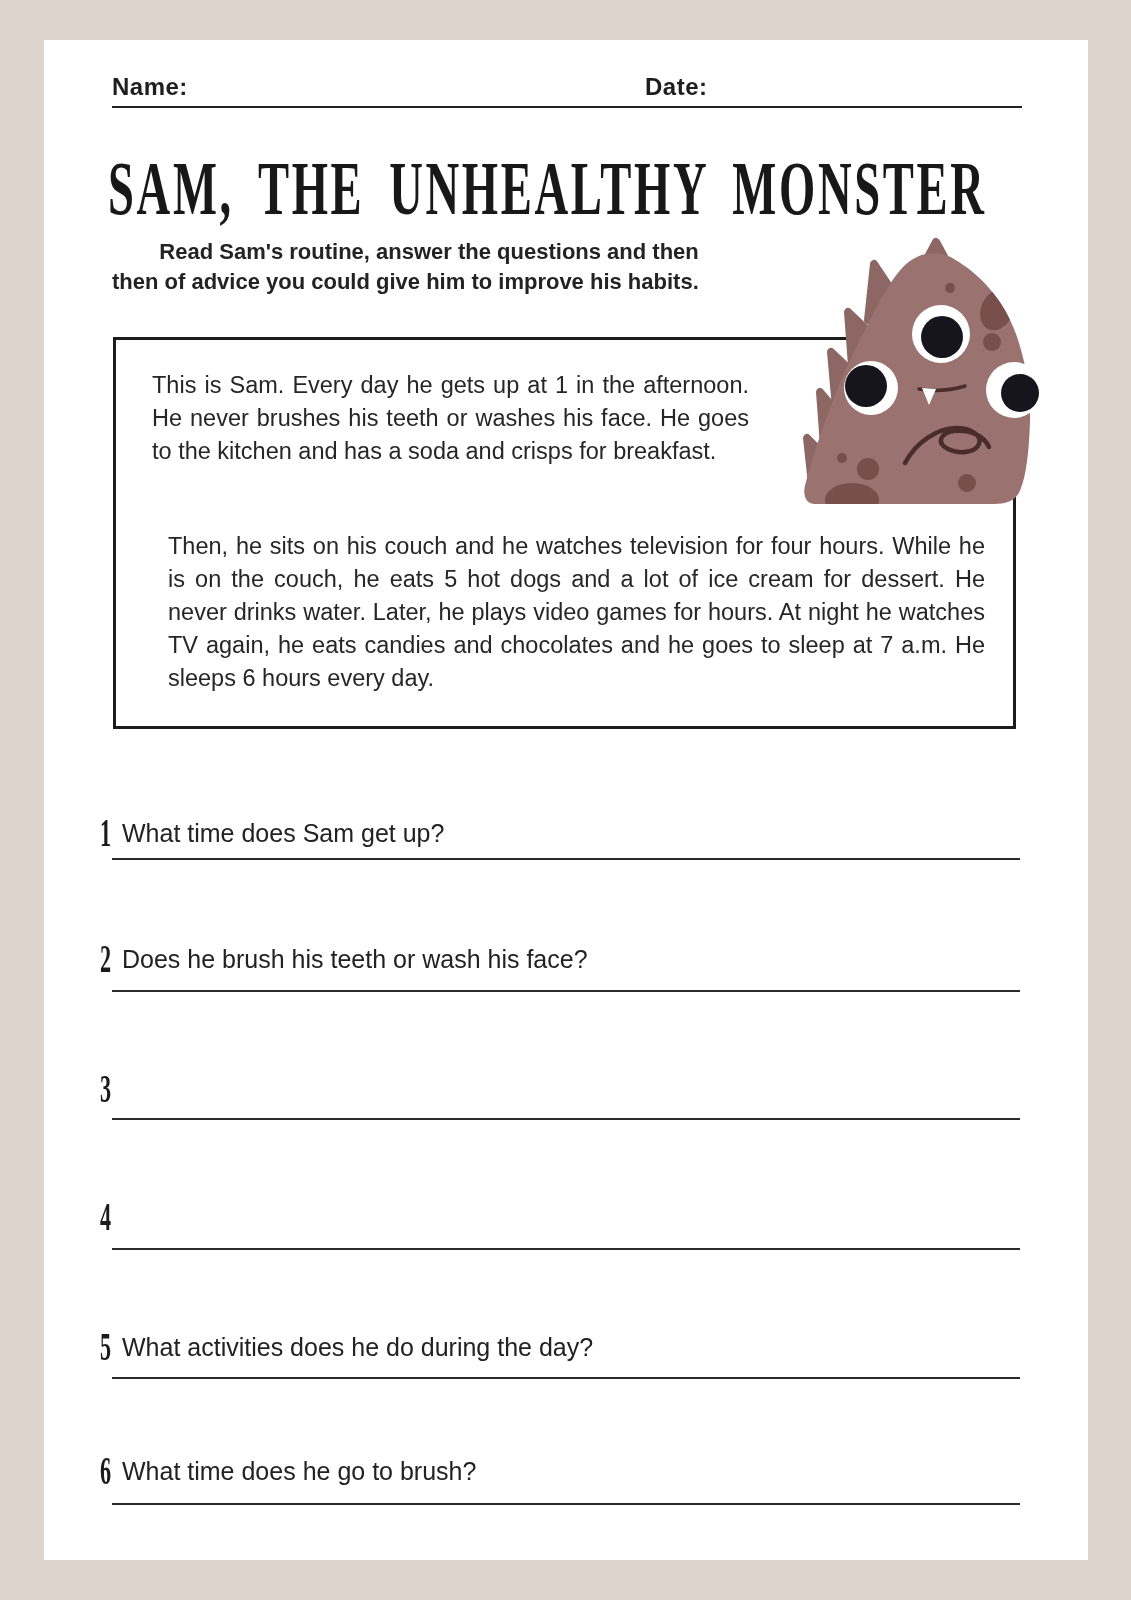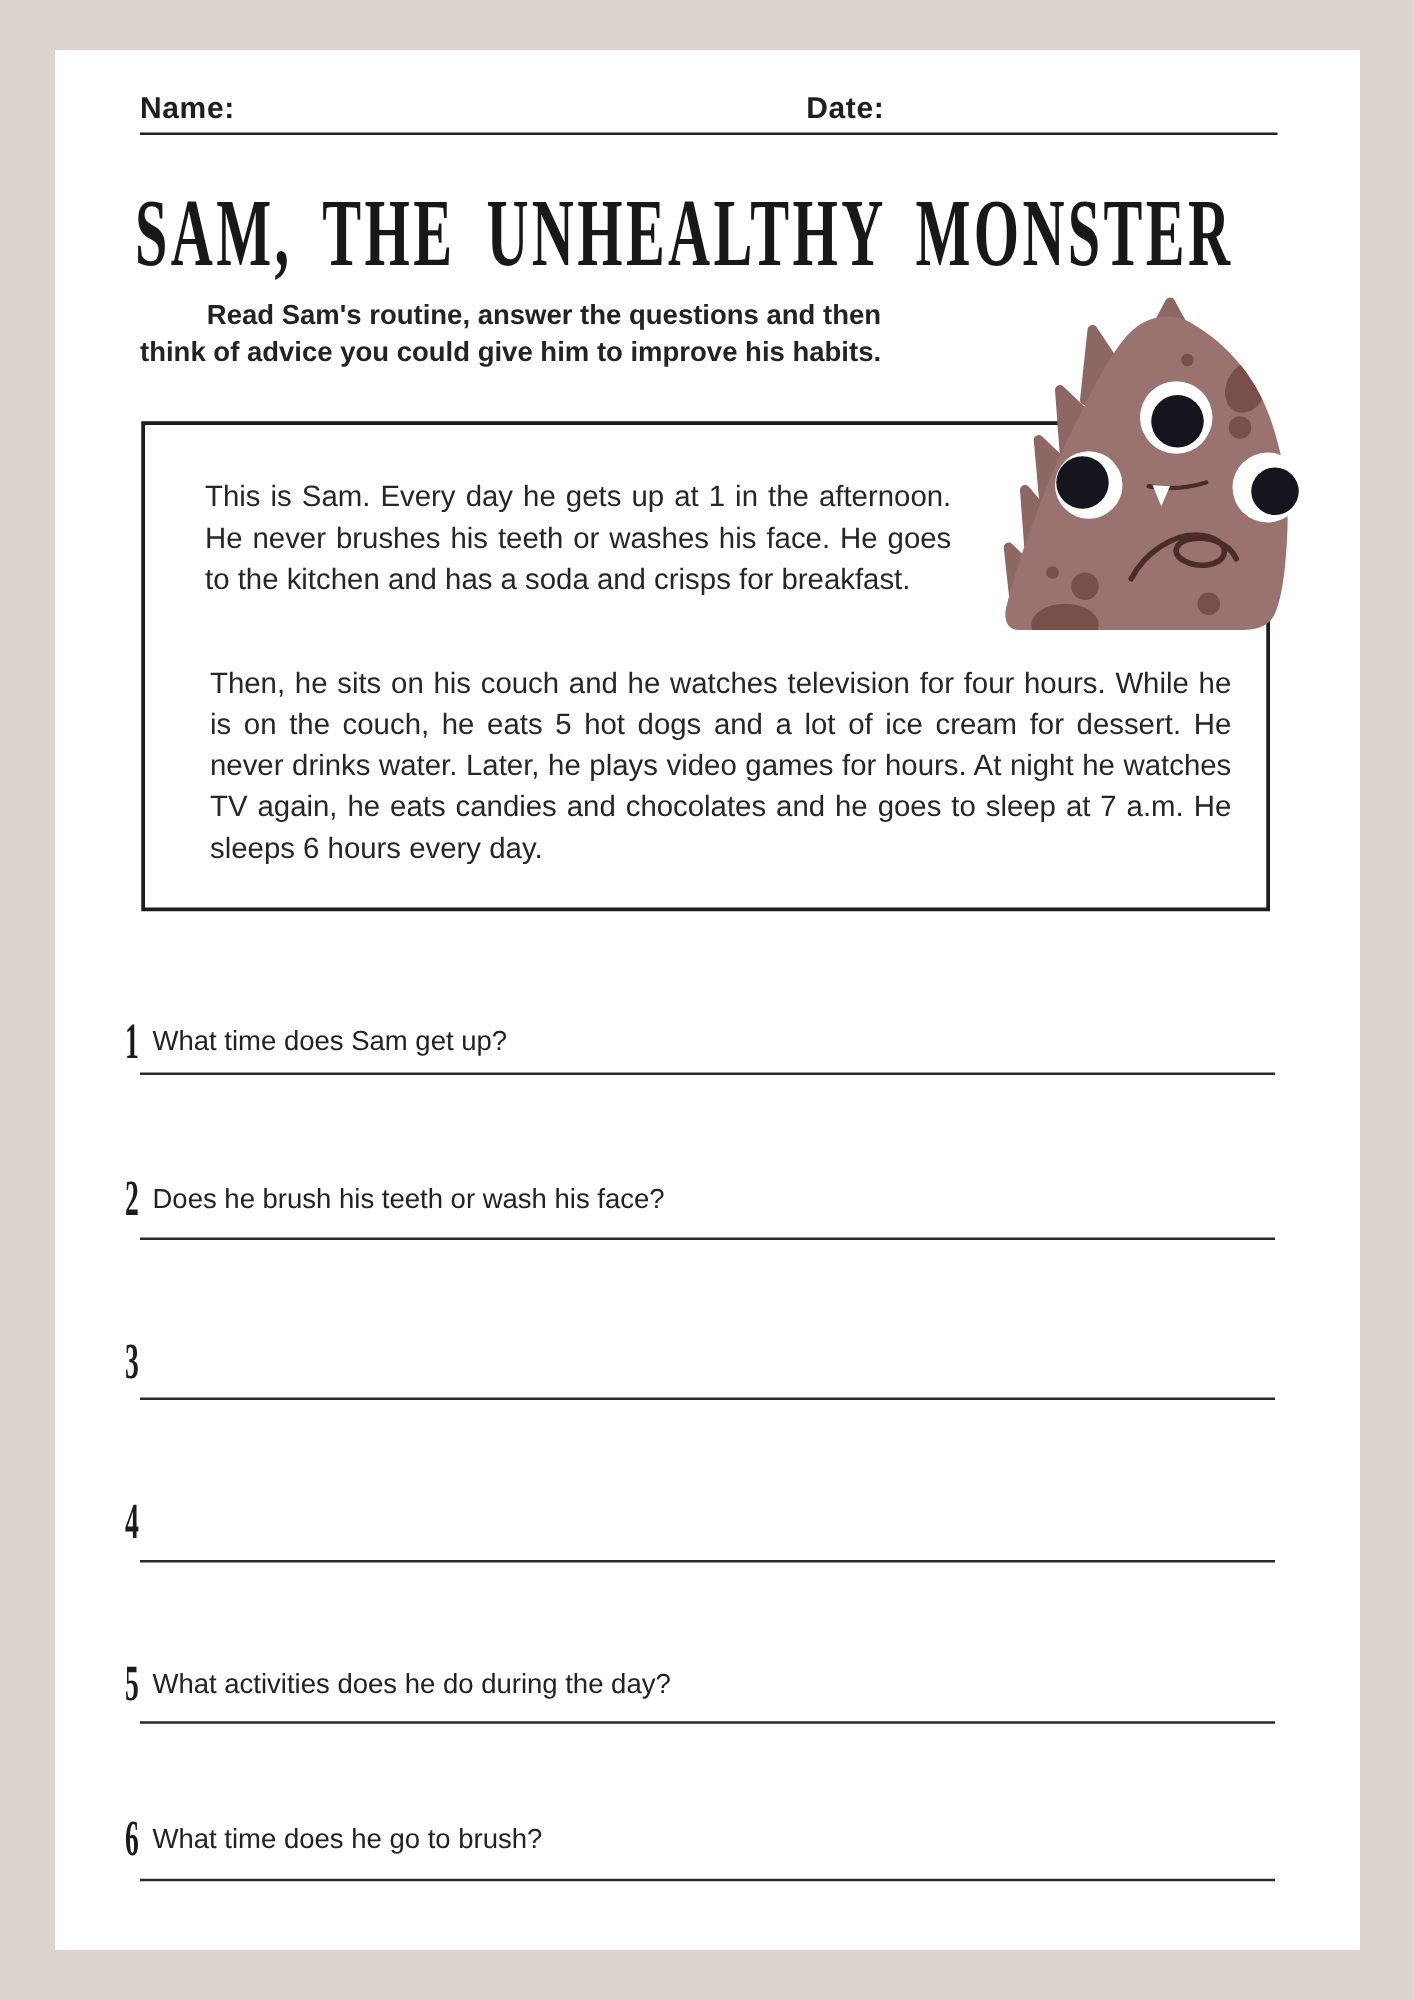--- a/index.html
+++ b/index.html
@@ -37,21 +37,21 @@
   .p2{left:36px;top:174px;width:817px;}
   
   .monster{position:absolute;left:754px;top:186px;width:246px;height:279px;z-index:5;}
   
   .question{position:absolute;left:56px;display:flex;align-items:center;height:38px;}
   .q-num{
     display:inline-block;width:22px;flex:0 0 22px;
     font-family:"Liberation Serif", serif;font-weight:700;font-size:27px;
     transform:scale(0.82,1.5);transform-origin:left center;color:#1b1b1b;
   }
-  .q-text{font-size:22px;color:#222;}
+  .q-text{font-size:25px;color:#222;}
   .answer-line{position:absolute;left:68px;width:908px;height:0;border-top:2px solid #2a2a2a;}
   .q1{top:774px;} .l1{top:818px;}
   .q2{top:900px;} .l2{top:950px;}
   .q3{top:1030px;} .l3{top:1078px;}
   .q4{top:1158px;} .l4{top:1208px;}
   .q5{top:1288px;} .l5{top:1337px;}
   .q6{top:1412px;} .l6{top:1463px;}
 </style>
 </head>
 <body>
@@ -59,25 +59,25 @@
 <div class="paper">
 
   <div class="hdr-label hdr-name">Name:</div>
   <div class="hdr-label hdr-date">Date:</div>
   <div class="hdr-rule"></div>
 
   <h1 class="title" style="margin:0;">SAM, THE UNHEALTHY MONSTER</h1>
 
   <div class="instructions">
     <div>Read Sam's routine, answer the questions and then</div>
-    <div>think of advice you could give him to improve his habits.</div>
+    <div>then of advice you could give him to improve his habits.</div>
   </div>
 
   <div class="passage-box">
-    <p class="passage-p p1" style="margin:12px;">This is Sam. Every day he gets up at 1 in the afternoon. He never brushes his teeth or washes his face. He goes to the kitchen and has a soda and crisps for breakfast.</p>
+    <p class="passage-p p1" style="margin:0;">This is Sam. Every day he gets up at 1 in the afternoon. He never brushes his teeth or washes his face. He goes to the kitchen and has a soda and crisps for breakfast.</p>
     <p class="passage-p p2" style="margin:16px;">Then, he sits on his couch and he watches television for four hours. While he is on the couch, he eats 5 hot dogs and a lot of ice cream for dessert. He never drinks water. Later, he plays video games for hours. At night he watches TV again, he eats candies and chocolates and he goes to sleep at 7 a.m. He sleeps 6 hours every day.</p>
   </div>
 
   <svg class="monster" viewBox="0 0 246 279" aria-hidden="true">
     <defs>
       <clipPath id="bodyClip">
         <path d="M 17,278 C 7,278 4,268 8,256 C 18,216 44,146 68,102 C 80,78 96,46 112,35 C 124,26 142,24 156,33 C 182,48 206,74 218,108 C 227,134 233,162 232,196 C 231,226 228,250 223,262 C 219,274 210,278 196,278 Z"></path>
       </clipPath>
     </defs>
 

